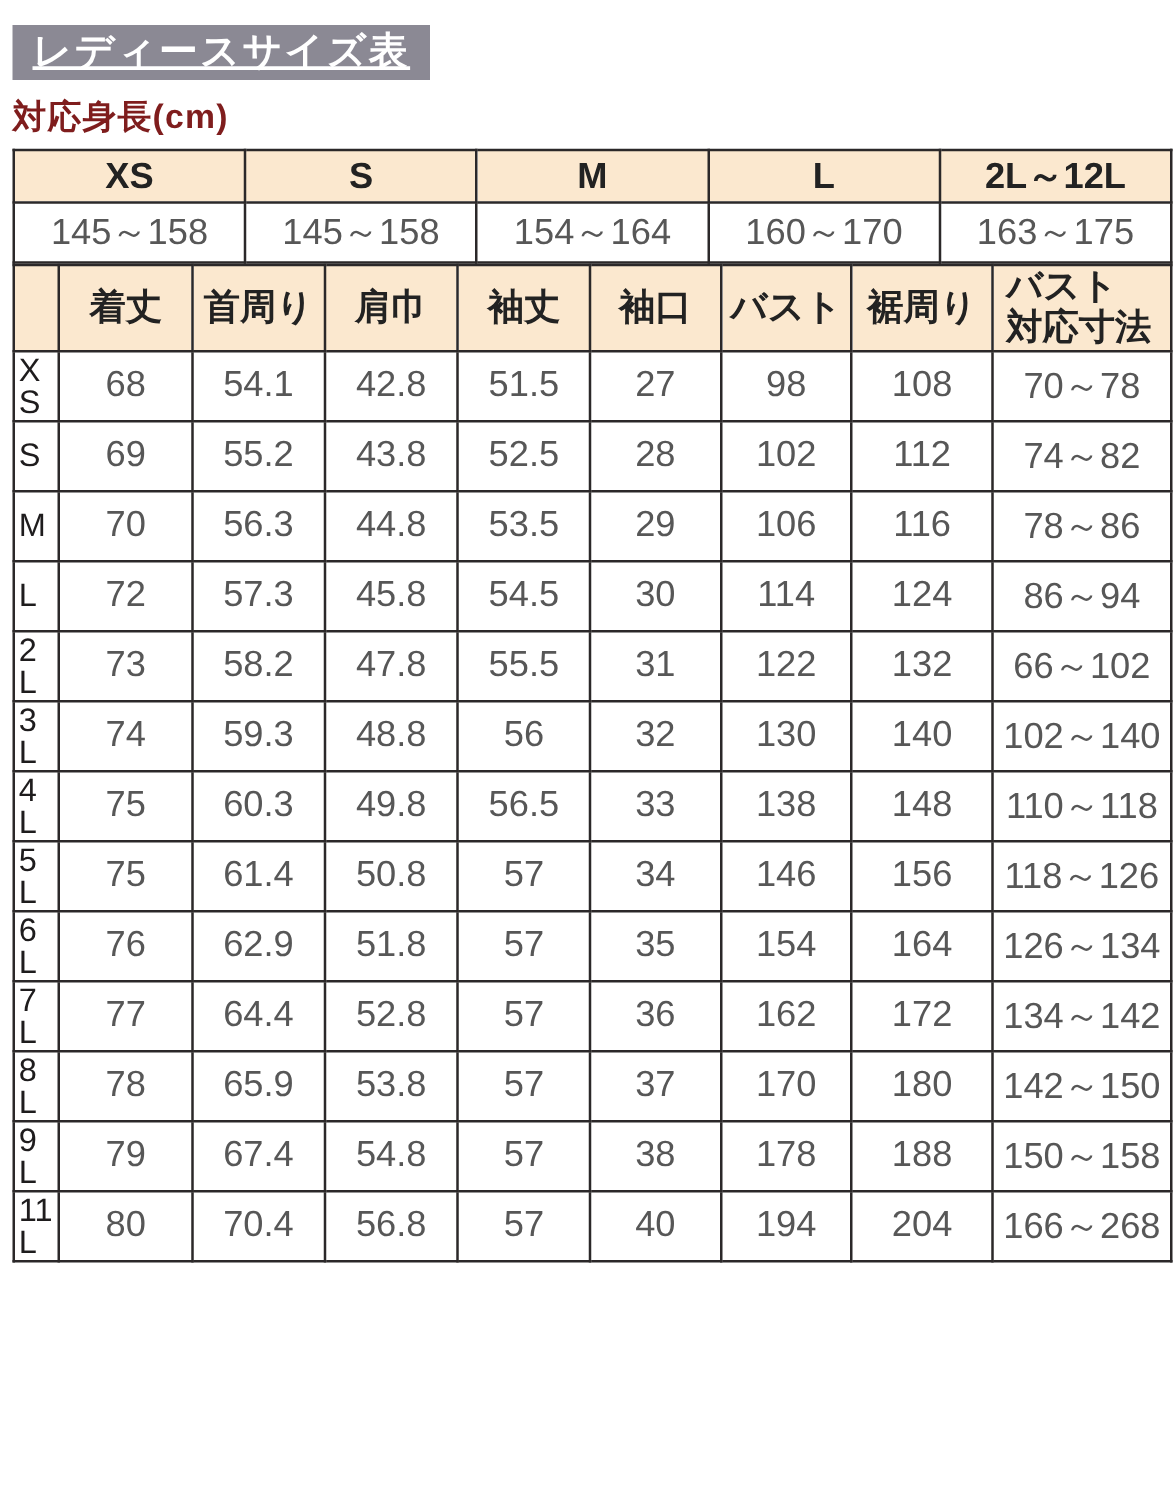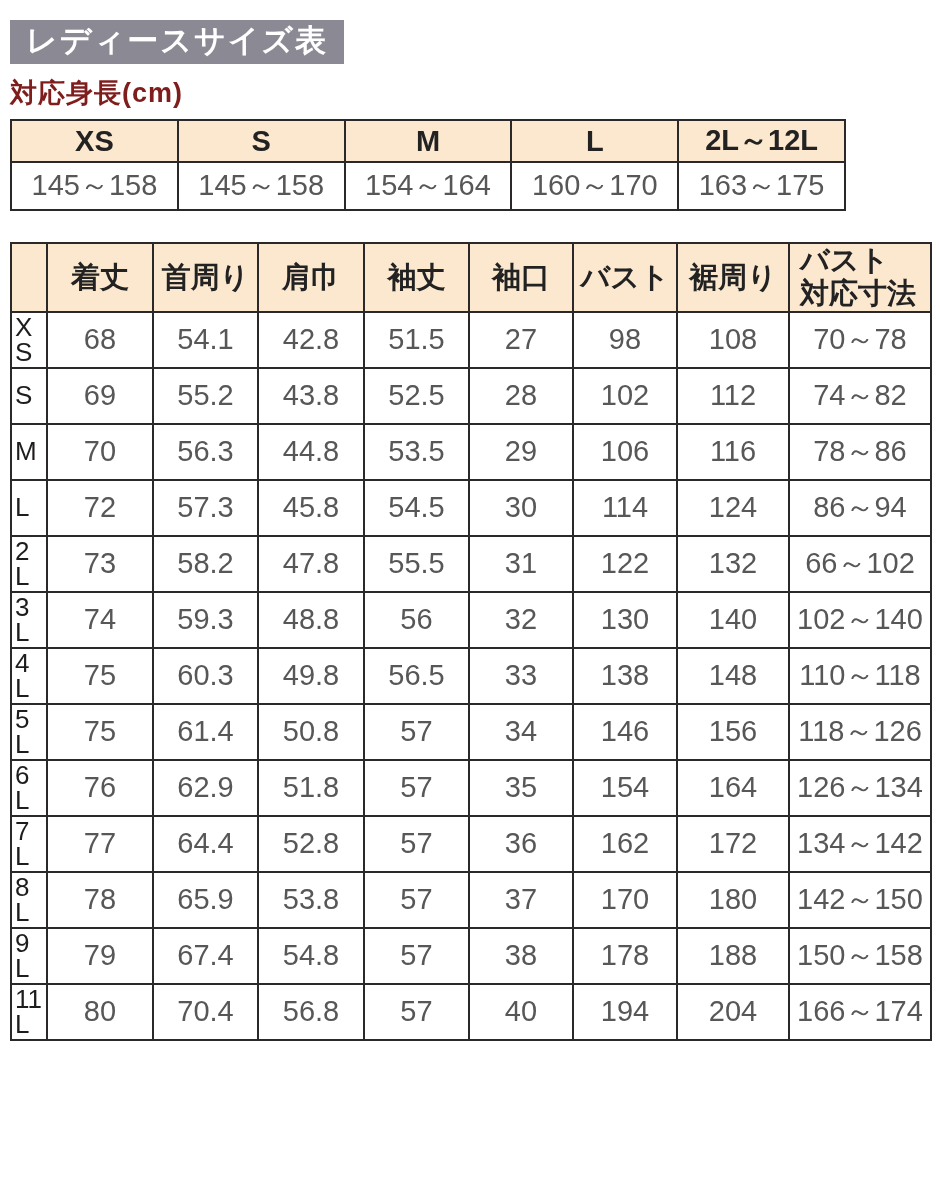--- a/index.html
+++ b/index.html
@@ -23,31 +23,32 @@
   .page{position:absolute;left:10px;top:20px;width:920px;}
   .title-bar{
     display:inline-block;
     background:var(--title-bg);
     color:var(--title-text);
     font-size:31px;
     font-weight:bold;
     letter-spacing:2px;
     padding:4px 16px 6px 16px;
     line-height:1.1;
+    text-decoration:underline;
   }
   .subtitle{
     margin-top:11px;
     font-size:27px;
     font-weight:bold;
     color:#7f1d1d;
     letter-spacing:1px;
   }
   table{
     border-collapse:collapse;
-    width:836px;
+    width:928px;
     table-layout:fixed;
   }
   td,th{
     border:2px solid var(--border);
     text-align:center;
     vertical-align:middle;
     overflow:hidden;
   }
   
   .height-table{margin-top:8px;}
@@ -58,21 +59,21 @@
     height:39px;
     color:#222;
   }
   .height-table td{
     font-size:29px;
     color:var(--data-text);
     height:48px;
     font-weight:normal;
   }
   
-  .size-table{margin-top:31px;}
+  .size-table{}
   .size-table th{
     background:var(--header-bg);
     font-size:29px;
     font-weight:bold;
     height:66px;
     color:#222;
     white-space:pre-line;
     line-height:1.15;
   }
   .size-table th.col-last{
@@ -322,18 +323,18 @@
             <span class="lbl-line">11</span>
             <span class="lbl-line">L</span>
           </td>
           <td>80</td>
           <td>70.4</td>
           <td>56.8</td>
           <td>57</td>
           <td>40</td>
           <td>194</td>
           <td>204</td>
-          <td>166～174</td>
+          <td>166～268</td>
         </tr>
       </tbody>
   </table>
 
 </div>
 
 </body></html>

